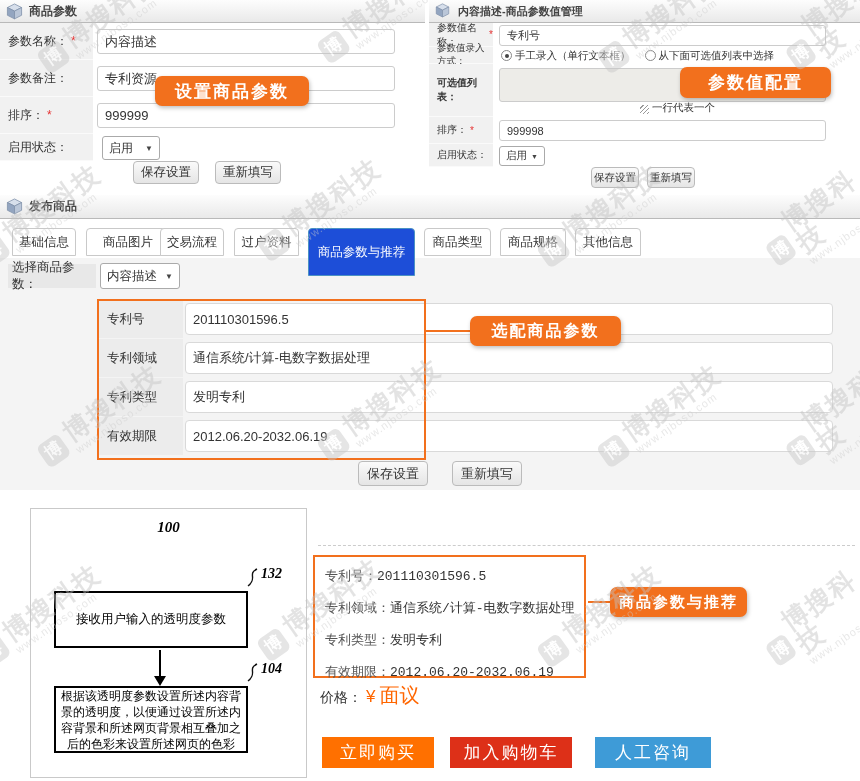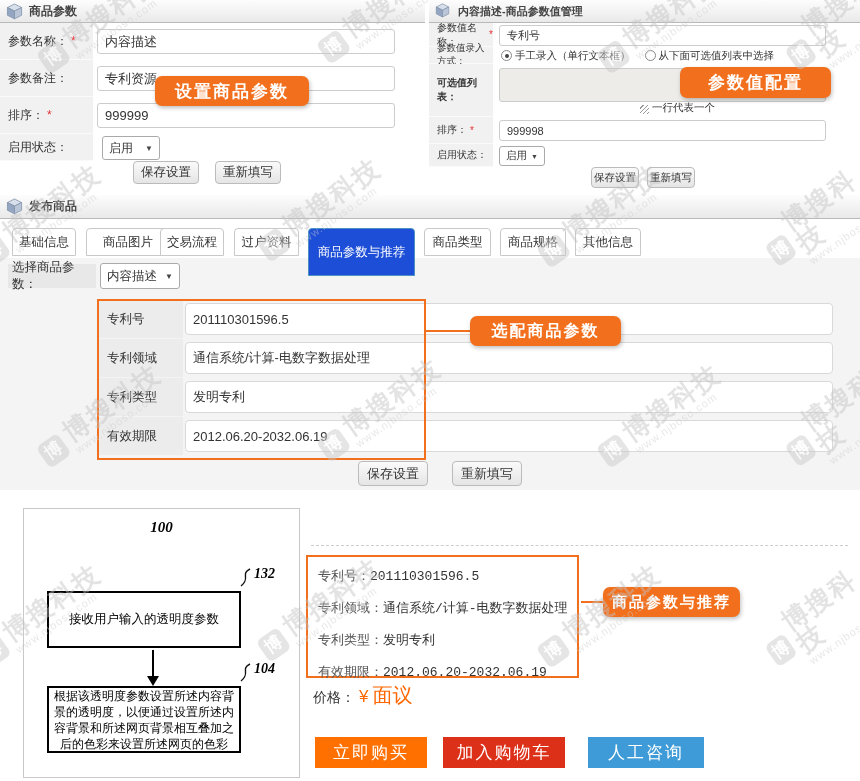--- a/index.html
+++ b/index.html
@@ -217,21 +217,21 @@
     <input class="inp" style="left: 185px; top: 225px; width: 648px; height: 32px; border-color: rgb(217, 217, 217); border-radius: 4px;" value="2012.06.20-2032.06.19">
 
     <div class="annrect" style="left:97px;top:104px;width:325px;height:157px;"></div>
     <div class="annline" style="left:424px;top:135px;width:46px;"></div>
     <div class="callout" style="left:470px;top:121px;width:151px;height:30px;font-size:16px;">选配商品参数</div>
 
     <div class="btn" style="left:358px;top:266px;width:70px;height:25px;font-size:13px;">保存设置</div>
     <div class="btn" style="left:452px;top:266px;width:70px;height:25px;font-size:13px;">重新填写</div>
   </section>
 
-  <section class="abs" style="left:3px;top:490px;width:808px;height:291px;background:#fff;">
+  <section class="abs" style="left:10px;top:490px;width:808px;height:291px;background:#fff;">
 
     <div class="fig">
       <div class="figno">100</div>
 
       <div class="fbox" style="left:23px;top:82px;width:194px;height:57px;font-size:12.5px;line-height:17px;">接收用户输入的透明度参数</div>
       <span class="fsq" style="left:212px;top:59px;">
         <svg width="16" height="20">
             <path d="M14 1 C4 6 15 10 5 18" stroke="#111" stroke-width="1.4" fill="none"></path>
           </svg>
       </span>

